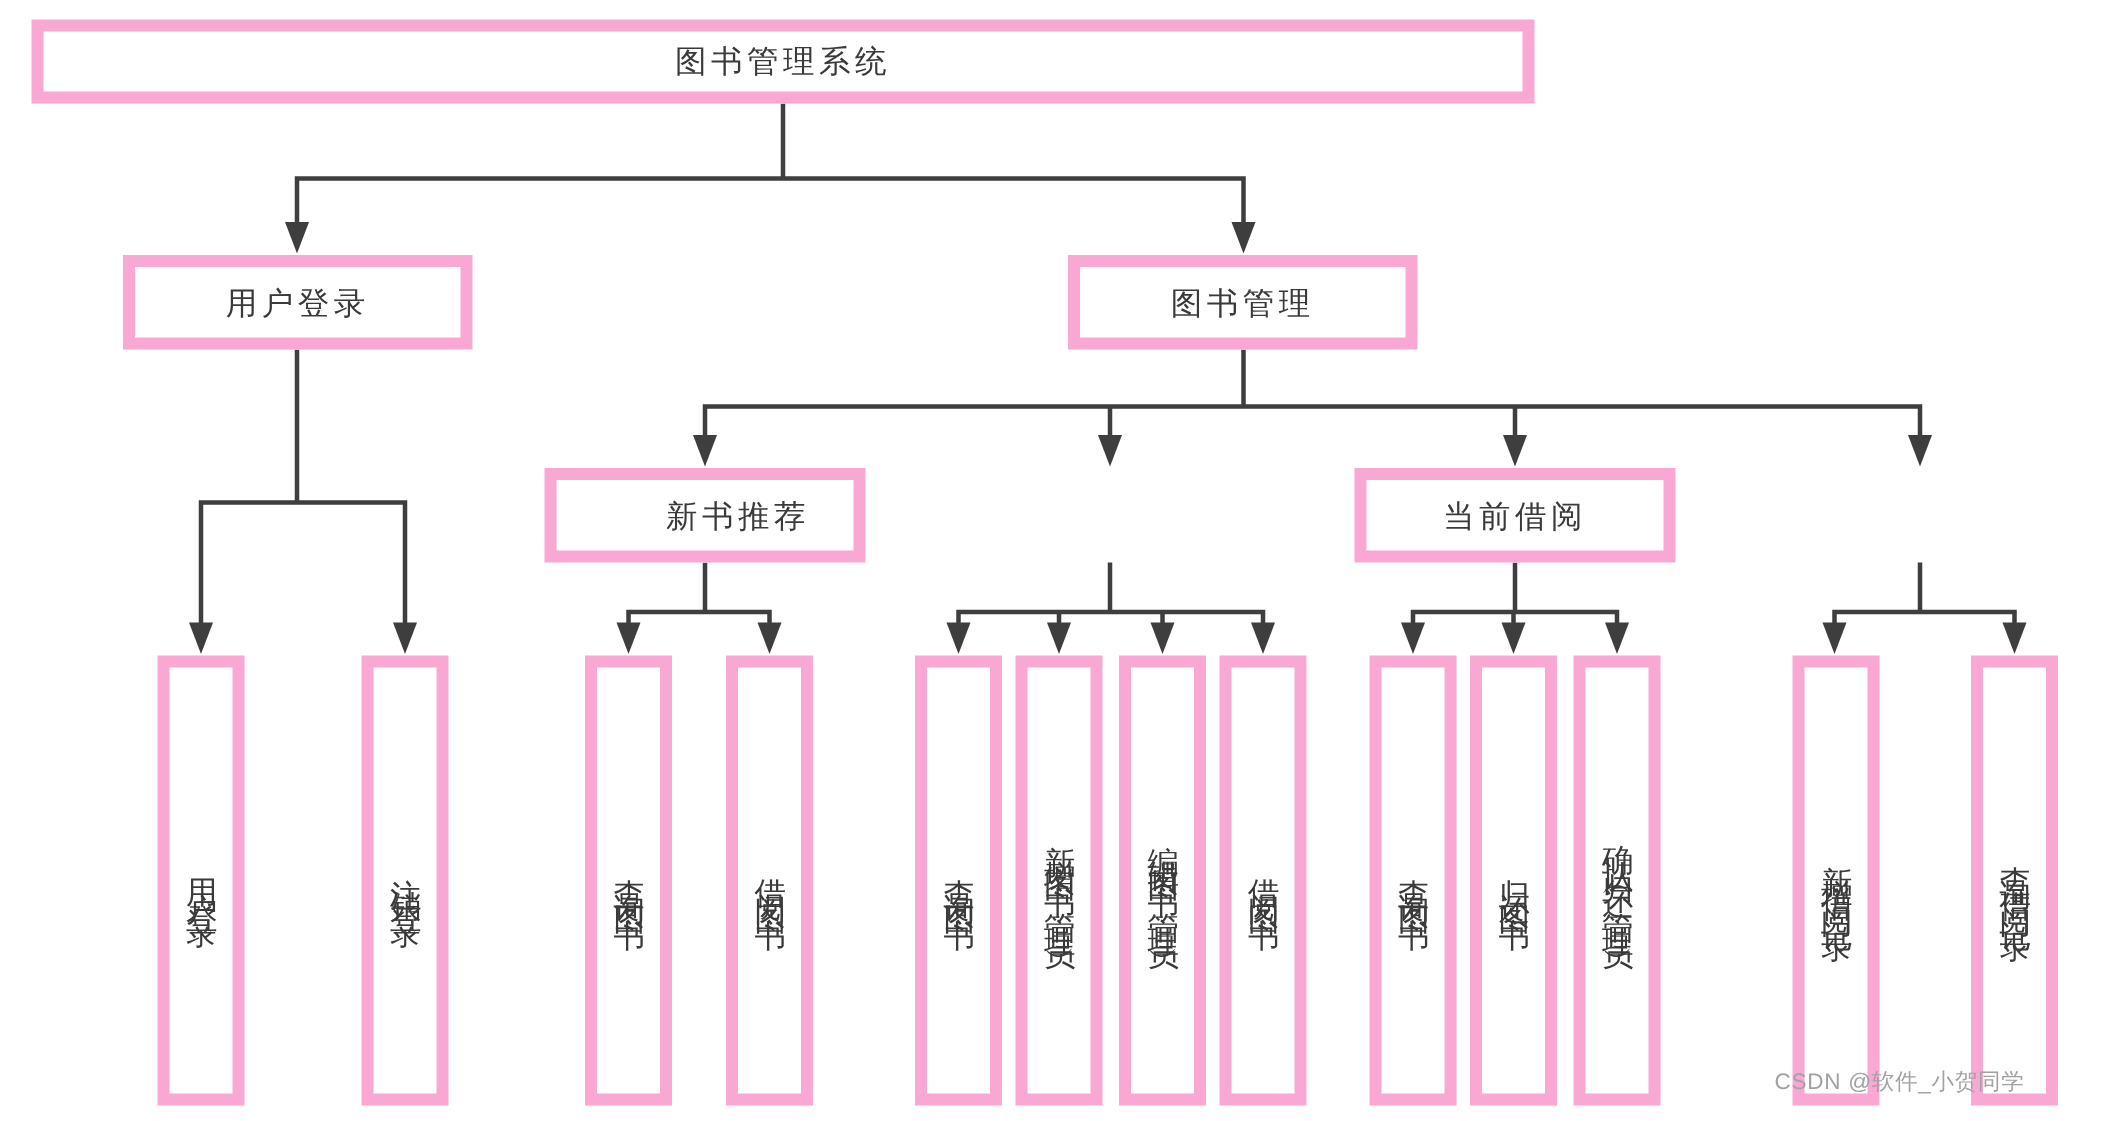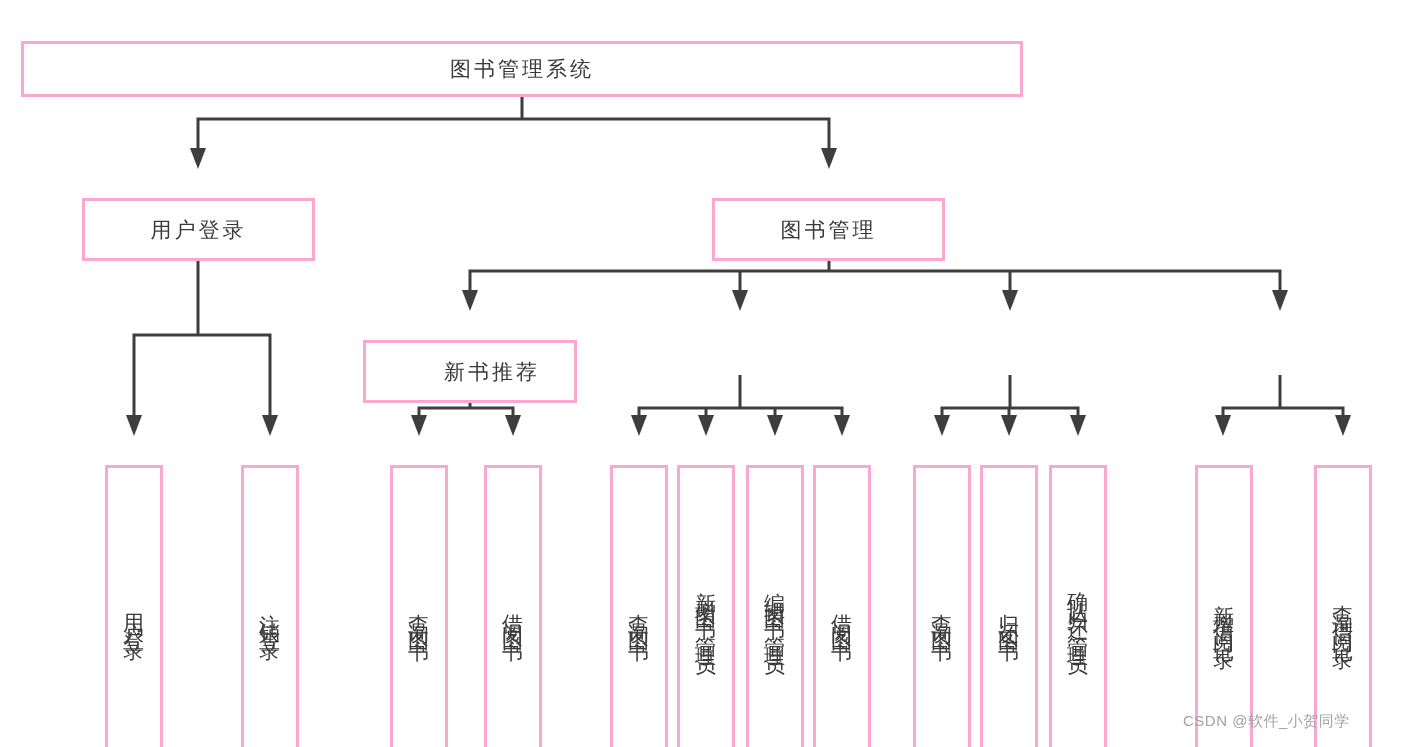--- a/index.html
+++ b/index.html
@@ -17,31 +17,30 @@
   }
   .connectors {
     position: absolute;
     left: 0;
     top: 0;
     pointer-events: none;
   }
   .node {
     position: absolute;
     box-sizing: border-box;
-    border: 3px solid #f9a8d4;
+    border: 8px solid #f9a8d4;
     background: #ffffff;
     display: flex;
     align-items: center;
     justify-content: center;
     color: #3a3a3a;
     font-size: 21px;
     letter-spacing: 3px;
     text-align: center;
     white-space: nowrap;
-    margin-top: 28px;
   }
   .node.root {
     left: 21px; top: 13px; width: 1002px; height: 56px;
   }
   .node.l2 { top: 170px; width: 233px; height: 63px; }
   .node.l3 { top: 312px; width: 214px; height: 63px; }
   .node.leaf {
     top: 437px;
     width: 58px;
     height: 300px;
@@ -106,20 +105,21 @@
       <polygon points="1335,415 1351,415 1343,436"></polygon>
     </g>
   </svg>
 
   <div class="node root">图书管理系统</div>
 
   <div class="node l2" style="left:82px;">用户登录</div>
   <div class="node l2" style="left:712px;">图书管理</div>
 
   <div class="node l3" style="left:363px;padding-left:44px;">新书推荐</div>
+  <div class="node l3" style="left:903px;">当前借阅</div>
 
   <div class="node leaf" style="left:105px;">用户登录</div>
   <div class="node leaf" style="left:241px;">注销登录</div>
 
   <div class="node leaf" style="left:390px;">查询图书</div>
   <div class="node leaf" style="left:484px;">借阅图书</div>
 
   <div class="node leaf" style="left:610px;">查询图书</div>
   <div class="node leaf" style="left:677px;">新增图书（管理员）</div>
   <div class="node leaf" style="left:746px;">编辑图书（管理员）</div>

